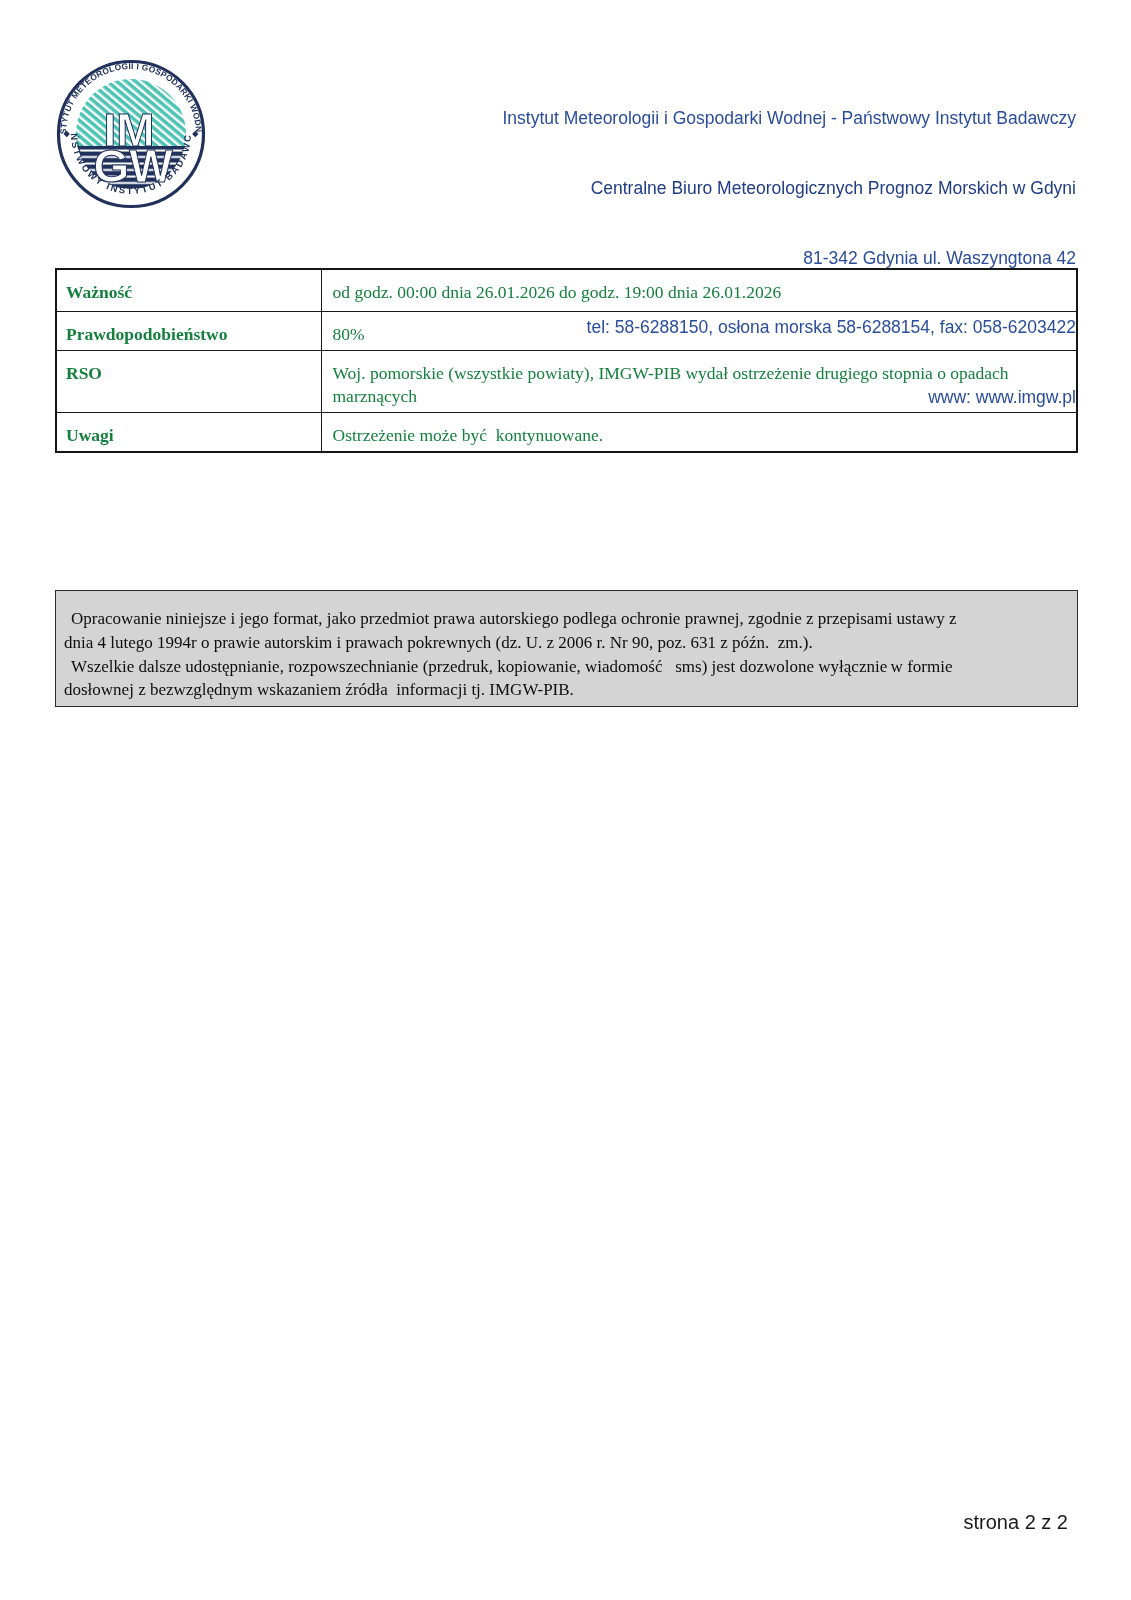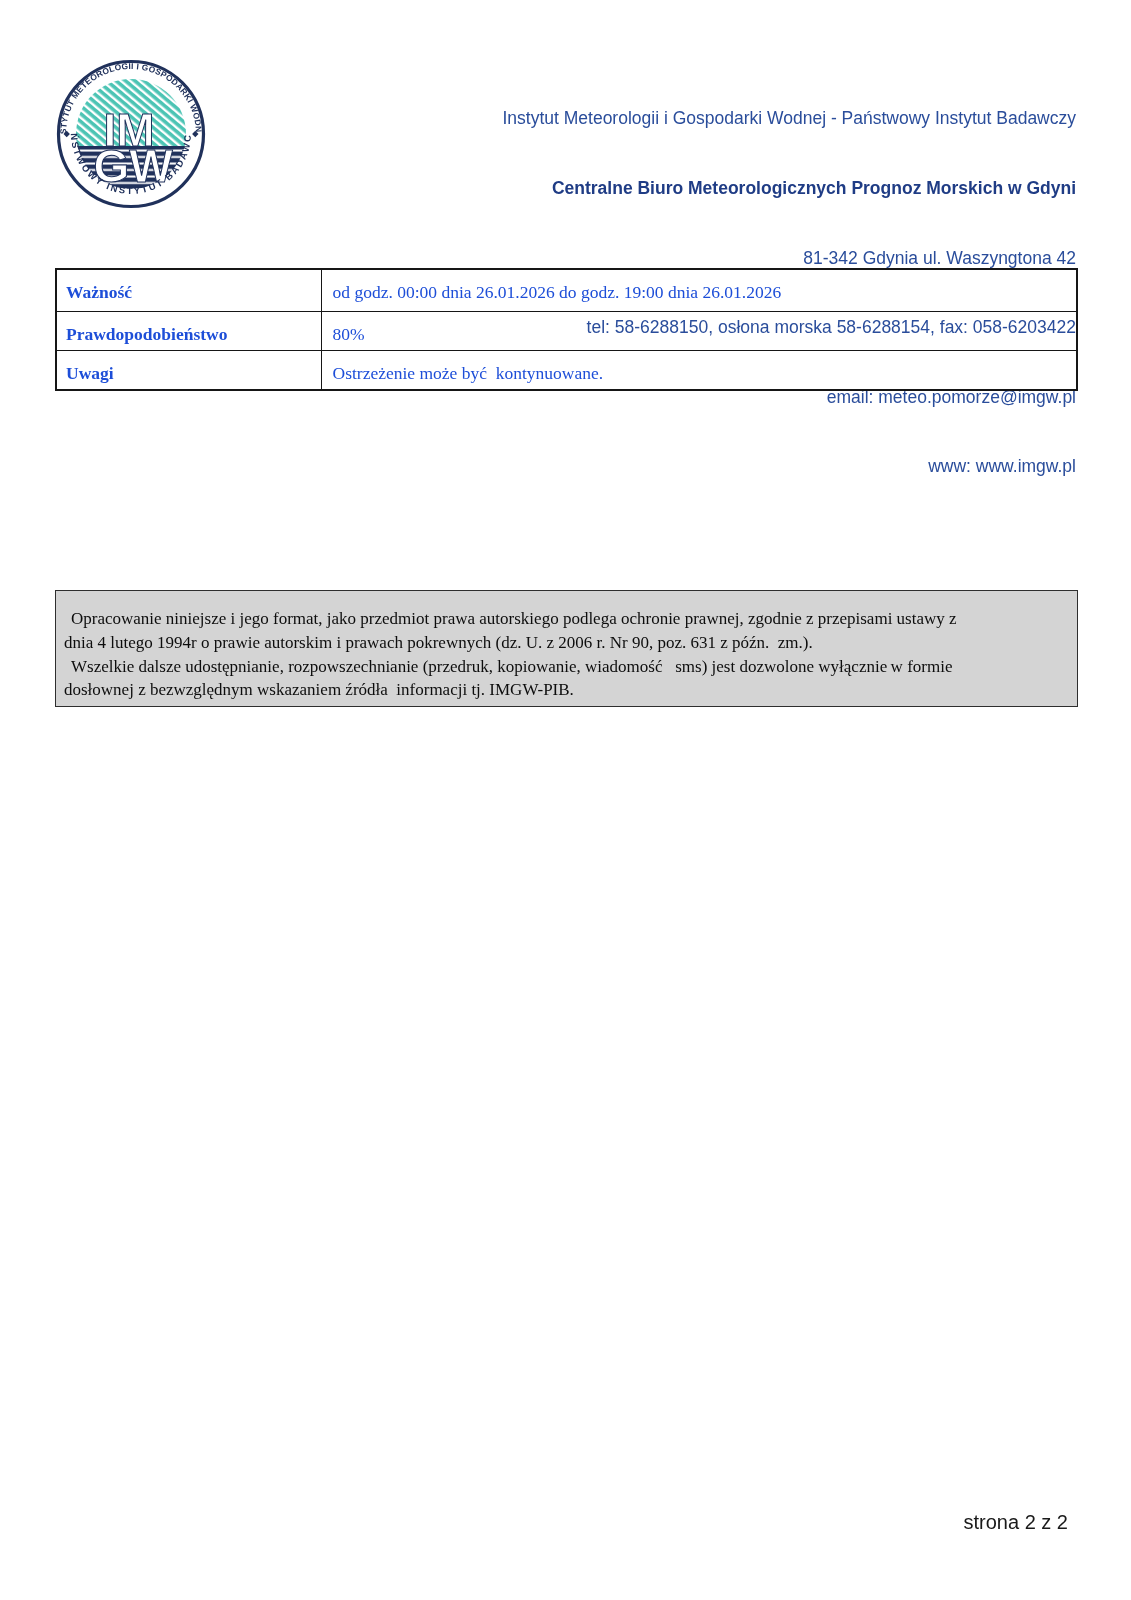--- a/index.html
+++ b/index.html
@@ -25,38 +25,38 @@
     position: absolute;
     top: 61px;
     right: 55px;
     text-align: right;
     color: #2a4d9b;
     font-family: "Liberation Sans", sans-serif;
     font-size: 17.5px;
     line-height: 23.2px;
     white-space: pre-wrap;
   }
-  .org-line-bold { font-weight: bold; color: #1f3c85; }
+  .org-line-bold { font-weight: normal; color: #1f3c85; }
 
   
   table.warn-table {
     position: absolute;
     left: 55px;
     top: 268px;
     width: 1023px;
     border-collapse: collapse;
     table-layout: fixed;
     border: 2px solid #161616;
   }
   table.warn-table td {
     border: 1.5px solid #161616;
     vertical-align: top;
     font-size: 17.5px;
     line-height: 23px;
-    color: #1d4ed8;
+    color: #15803d;
   }
   td.cell-label {
     width: 265px;
     font-weight: bold;
     padding: 11px 6px 4px 9px;
   }
   td.cell-value {
     padding: 11px 10px 4px 11px;
     font-size: 17px;
     white-space: pre-wrap;
@@ -153,33 +153,37 @@
       <path d="M 7.5,76 l 3.2,-3.2 3.2,3.2 -3.2,3.2 z" fill="#20315b"></path>
       <path d="M 136.1,76 l 3.2,-3.2 3.2,3.2 -3.2,3.2 z" fill="#20315b"></path>
     </svg>
   </div>
 
   <div class="org-block">
     <div>Instytut Meteorologii i Gospodarki Wodnej - Państwowy Instytut Badawczy</div>
     <div class="org-line-bold">Centralne Biuro Meteorologicznych Prognoz Morskich w Gdyni</div>
     <div>81-342 Gdynia ul. Waszyngtona 42</div>
     <div>tel: 58-6288150, osłona morska 58-6288154, fax: 058-6203422</div>
-    <div>email: meteo.pomorze@imgw.pl</div>
     <div>www: www.imgw.pl</div>
   </div>
 
   <table class="warn-table">
     <tbody>
       <tr class="r0">
         <td class="cell-label">Ważność</td>
         <td class="cell-value">od godz. 00:00 dnia 26.01.2026 do godz. 19:00 dnia 26.01.2026</td>
       </tr>
       <tr class="r1">
         <td class="cell-label">Prawdopodobieństwo</td>
         <td class="cell-value">80%</td>
+      </tr>
+      <tr class="r4">
+        <td class="cell-label">RSO</td>
+        <td class="cell-value">Woj. pomorskie (wszystkie powiaty), IMGW-PIB wydał ostrzeżenie drugiego stopnia o opadach
+marznących</td>
       </tr>
       <tr class="r5">
         <td class="cell-label">Uwagi</td>
         <td class="cell-value">Ostrzeżenie może być  kontynuowane.</td>
       </tr>
     </tbody>
   </table>
 
   <div class="copyright-box">
     <p>Opracowanie niniejsze i jego format, jako przedmiot prawa autorskiego podlega ochronie prawnej, zgodnie z przepisami ustawy z

